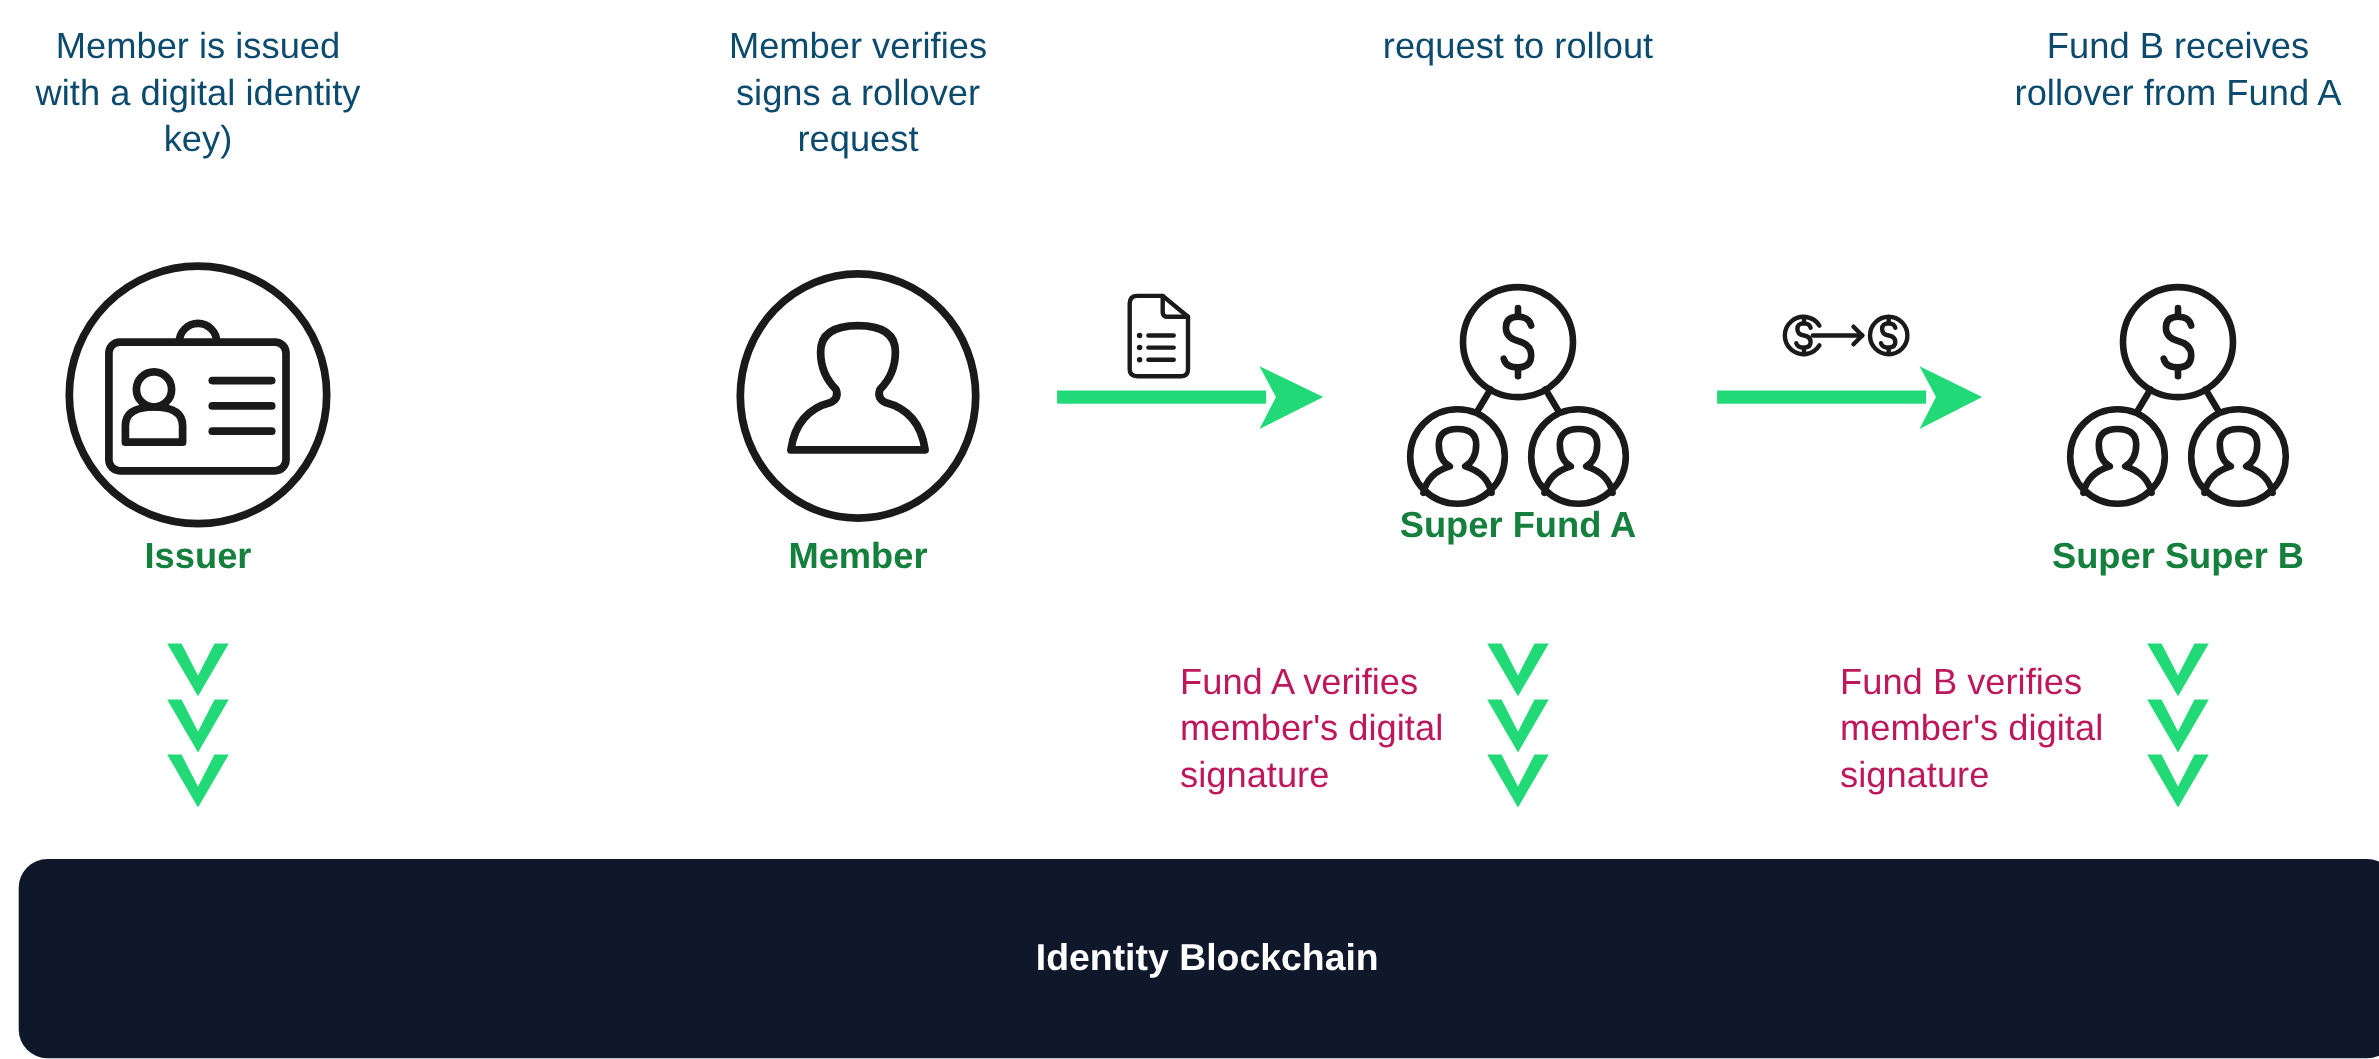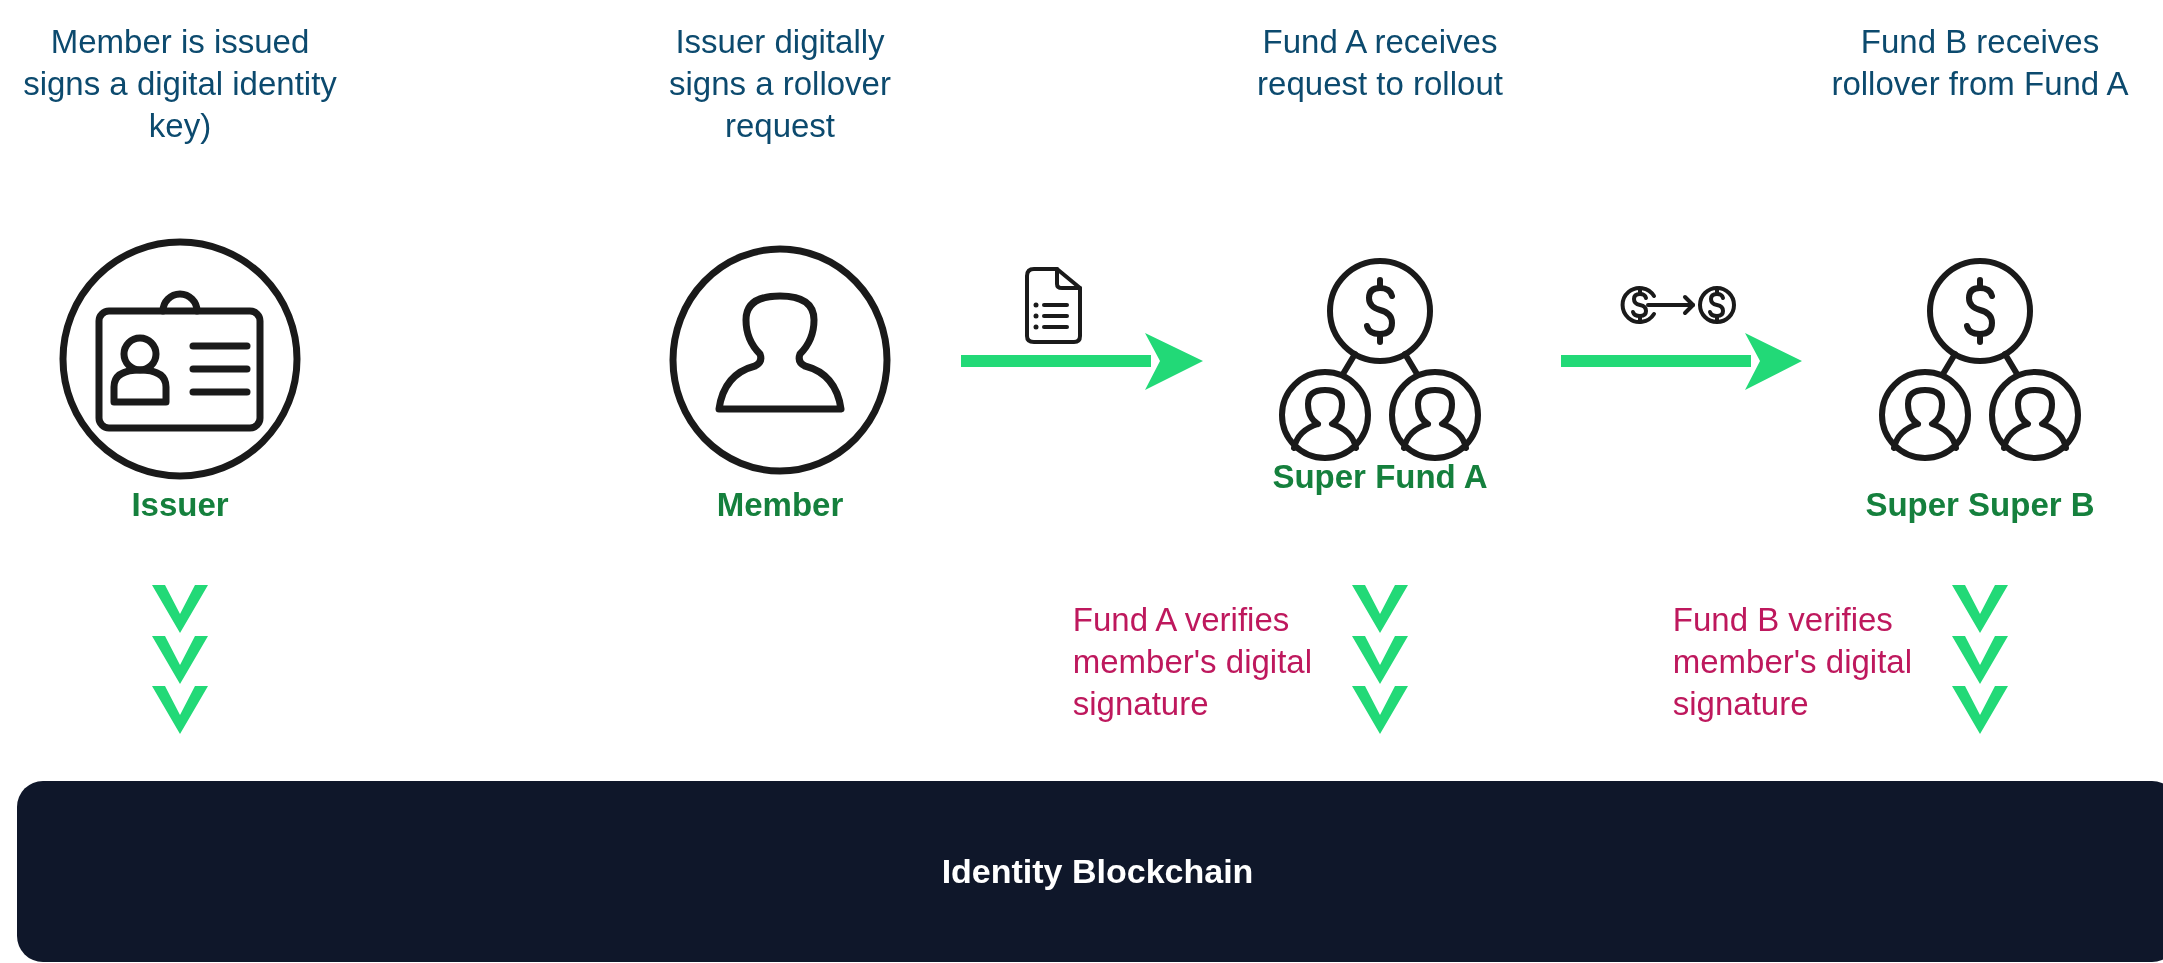--- a/index.html
+++ b/index.html
@@ -13,30 +13,29 @@
   svg.icon { position:absolute; overflow:visible; }
   .chain { position:absolute; left:1px; top:781px; width:2161px; height:181px; border-radius:26px;
            display:flex; align-items:center; justify-content:center; }
   .chain-label { color:#ffffff; font-weight:bold; font-size:34px; }
 </style>
 </head>
 <body>
 
 <div class="caption" style="left:0px; top:21px; width:360px;">
   <span>Member is issued</span>
-  <span>signs a digital identity</span>
+  <span>with a digital identity</span>
   <span>key)</span>
 </div>
 <div class="caption" style="left:600px; top:21px; width:360px;">
-  <span>Issuer digitally</span>
+  <span>Member verifies</span>
   <span>signs a rollover</span>
   <span>request</span>
 </div>
 <div class="caption" style="left:1200px; top:21px; width:360px;">
-  <span>Fund A receives</span>
   <span>request to rollout</span>
 </div>
 <div class="caption" style="left:1790px; top:21px; width:380px;">
   <span>Fund B receives</span>
   <span>rollover from Fund A</span>
 </div>
 
 <svg class="icon" width="2163" height="963" style="left:0;top:0;pointer-events:none;">
   <g fill="none" stroke="#1A1A1A" stroke-width="7" stroke-linecap="round" stroke-linejoin="round">
     <ellipse cx="180" cy="359" rx="117" ry="117"></ellipse>

